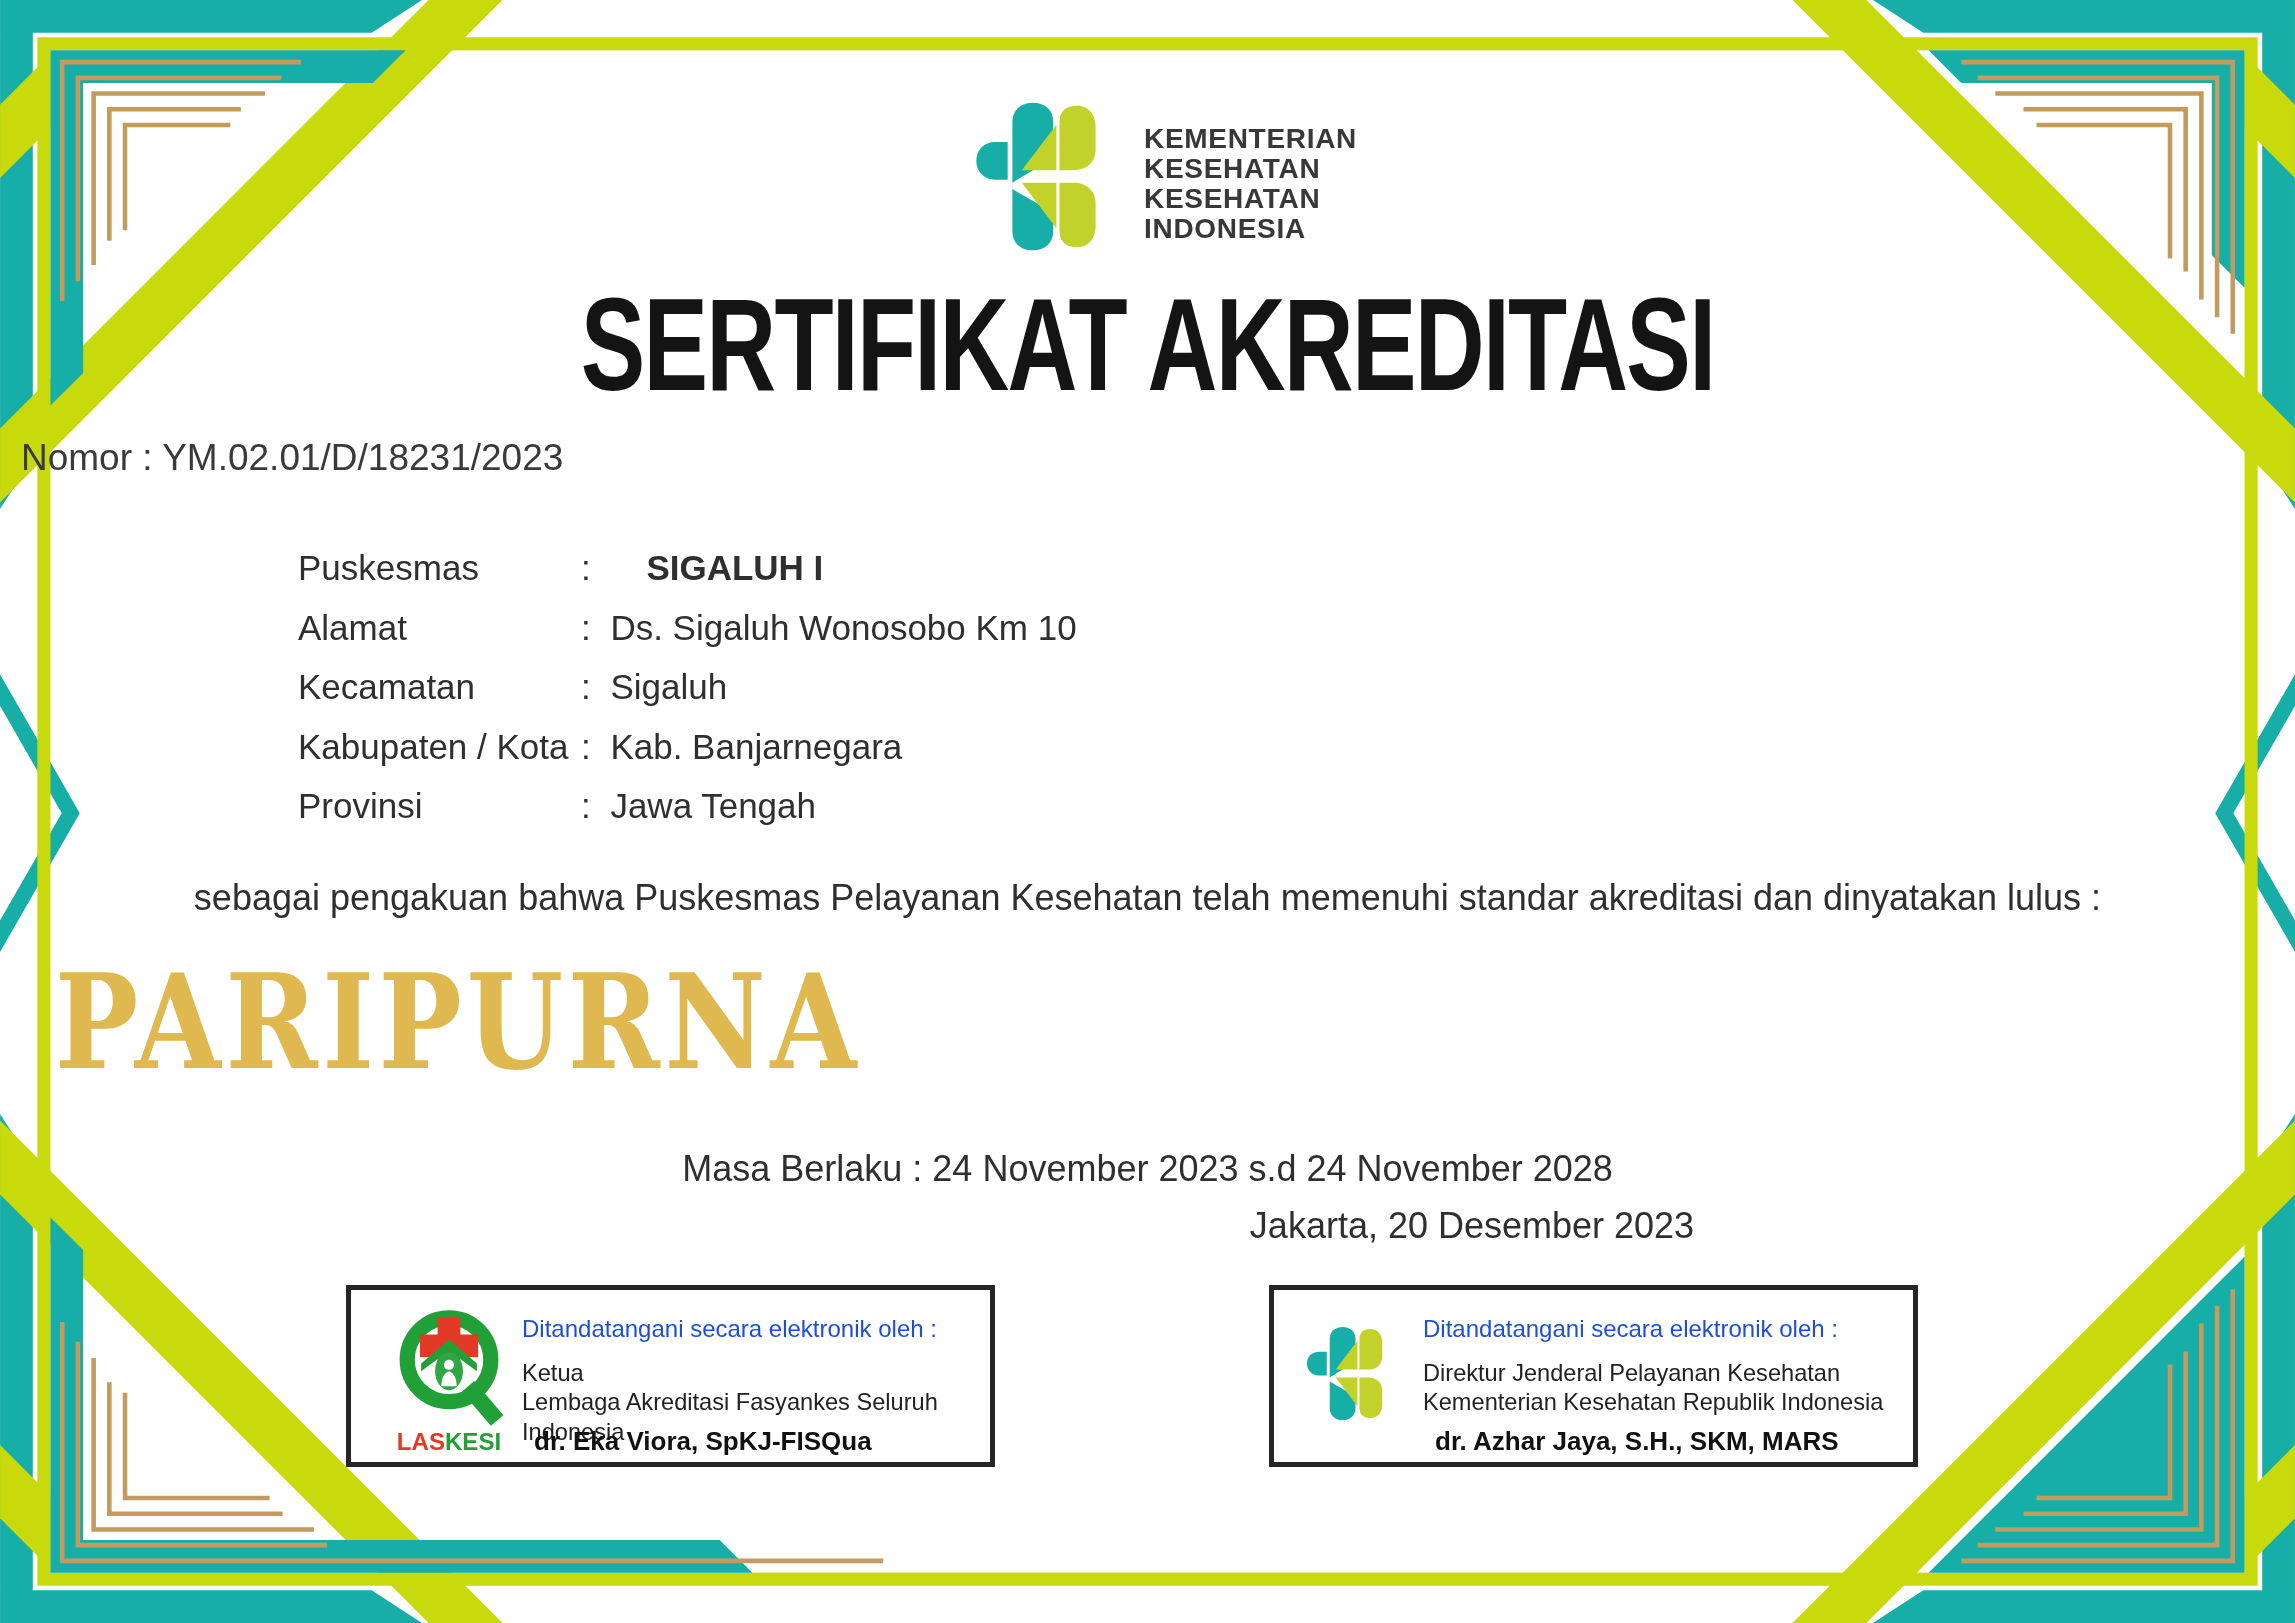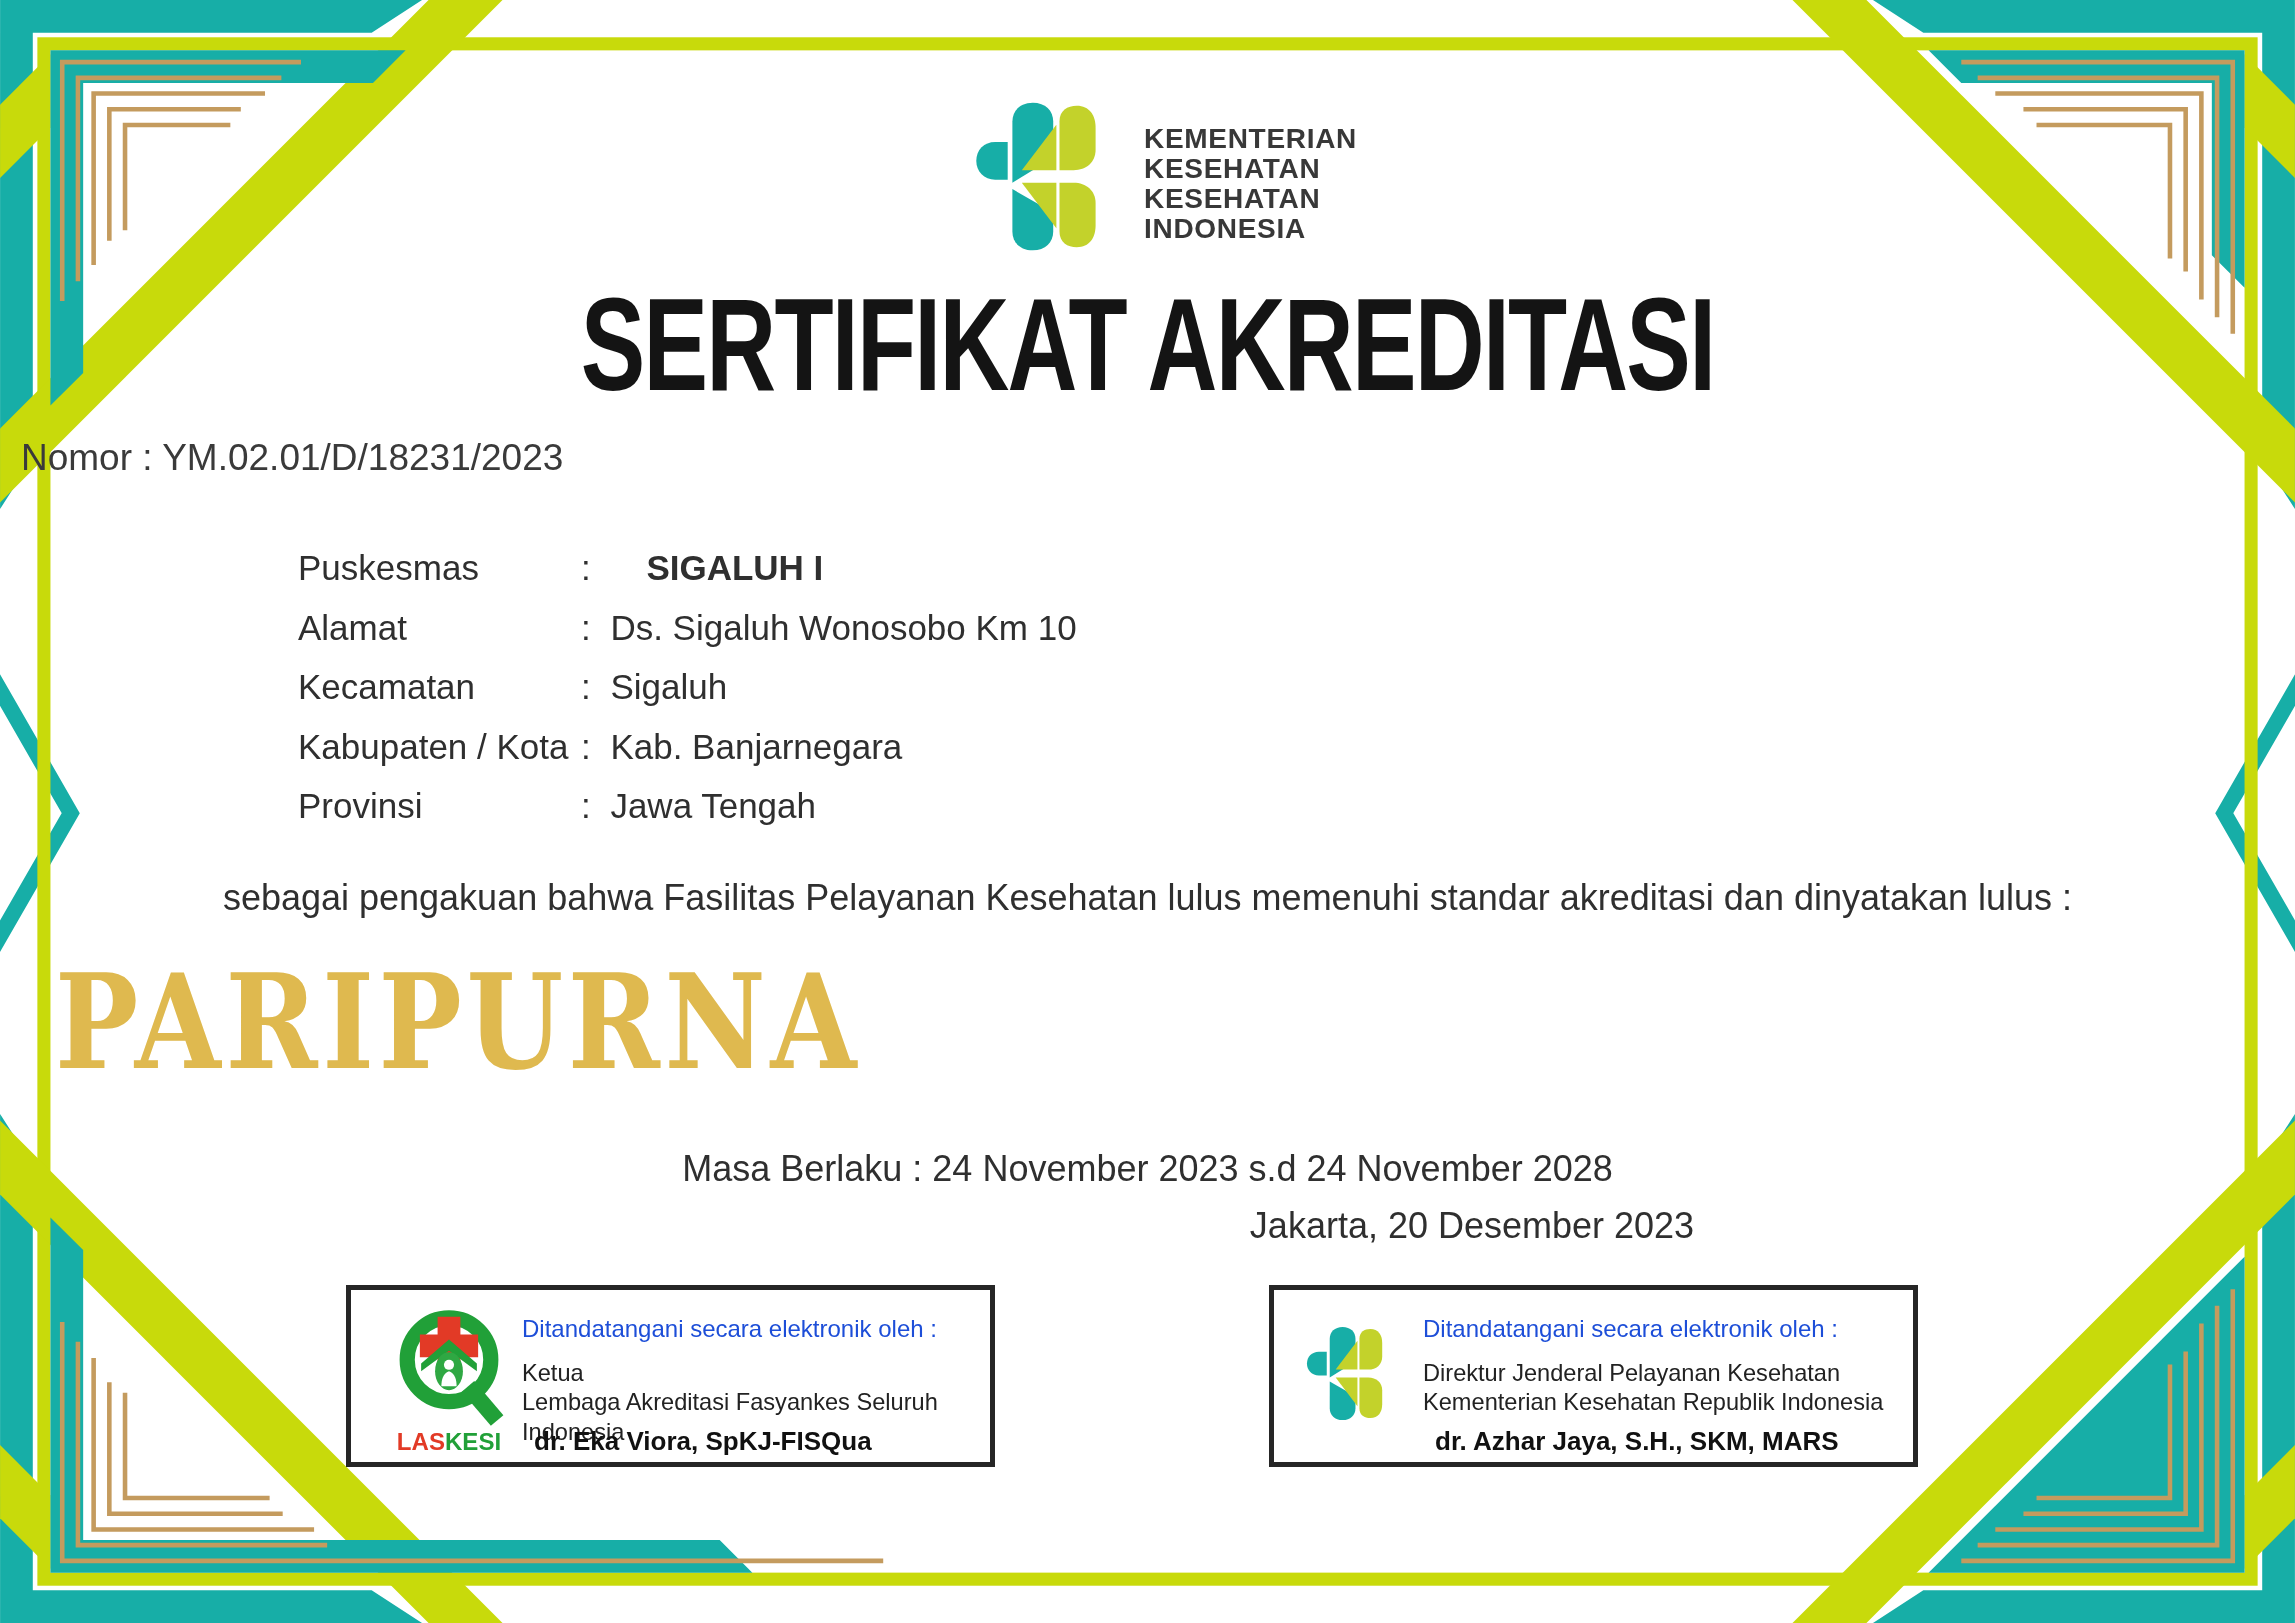--- a/index.html
+++ b/index.html
@@ -163,21 +163,21 @@
         <span class="dsep">:</span>
         <span class="dvalue">Kab. Banjarnegara</span>
       </div>
       <div class="drow">
         <span class="dlabel">Provinsi</span>
         <span class="dsep">:</span>
         <span class="dvalue">Jawa Tengah</span>
       </div>
     </div>
 
-    <div class="statement">sebagai pengakuan bahwa Fasilitas Pelayanan Kesehatan lulus memenuhi standar akreditasi dan dinyatakan lulus :</div>
+    <div class="statement">sebagai pengakuan bahwa Puskesmas Pelayanan Kesehatan telah memenuhi standar akreditasi dan dinyatakan lulus :</div>
 
     <div class="grade">
       <span>PARIPURNA</span>
     </div>
 
     <div class="validity">Masa Berlaku : 24 November 2023 s.d 24 November 2028</div>
     <div class="place-date">Jakarta, 20 Desember 2023</div>
 
     <div class="sig-box sig-left">
       <svg class="sig-mark-left" viewBox="0 0 100 120">

